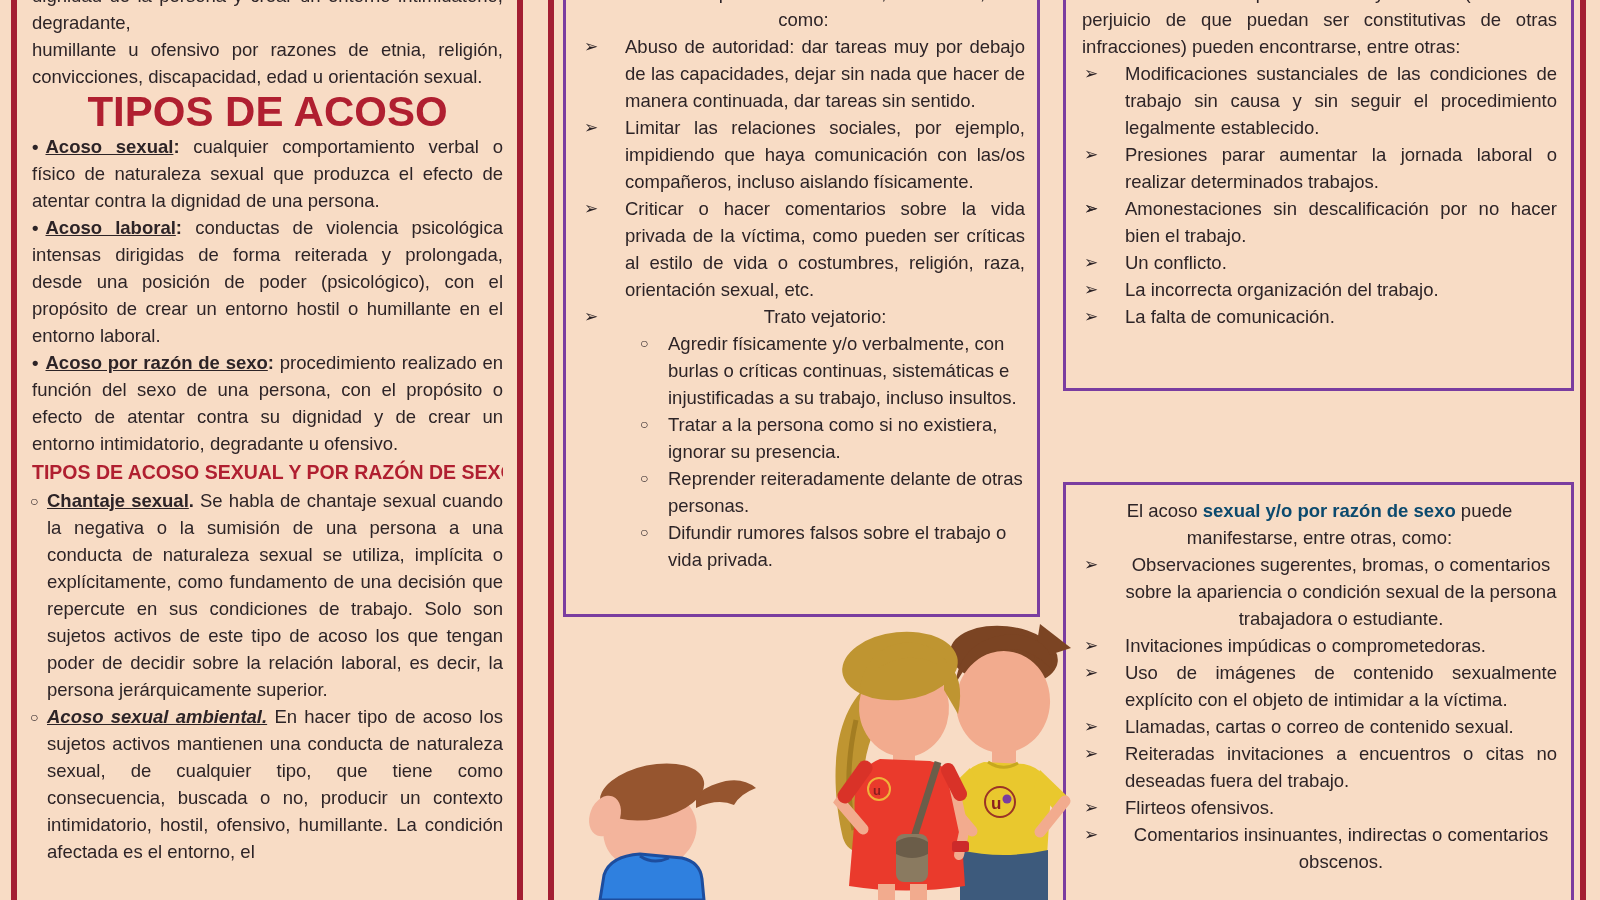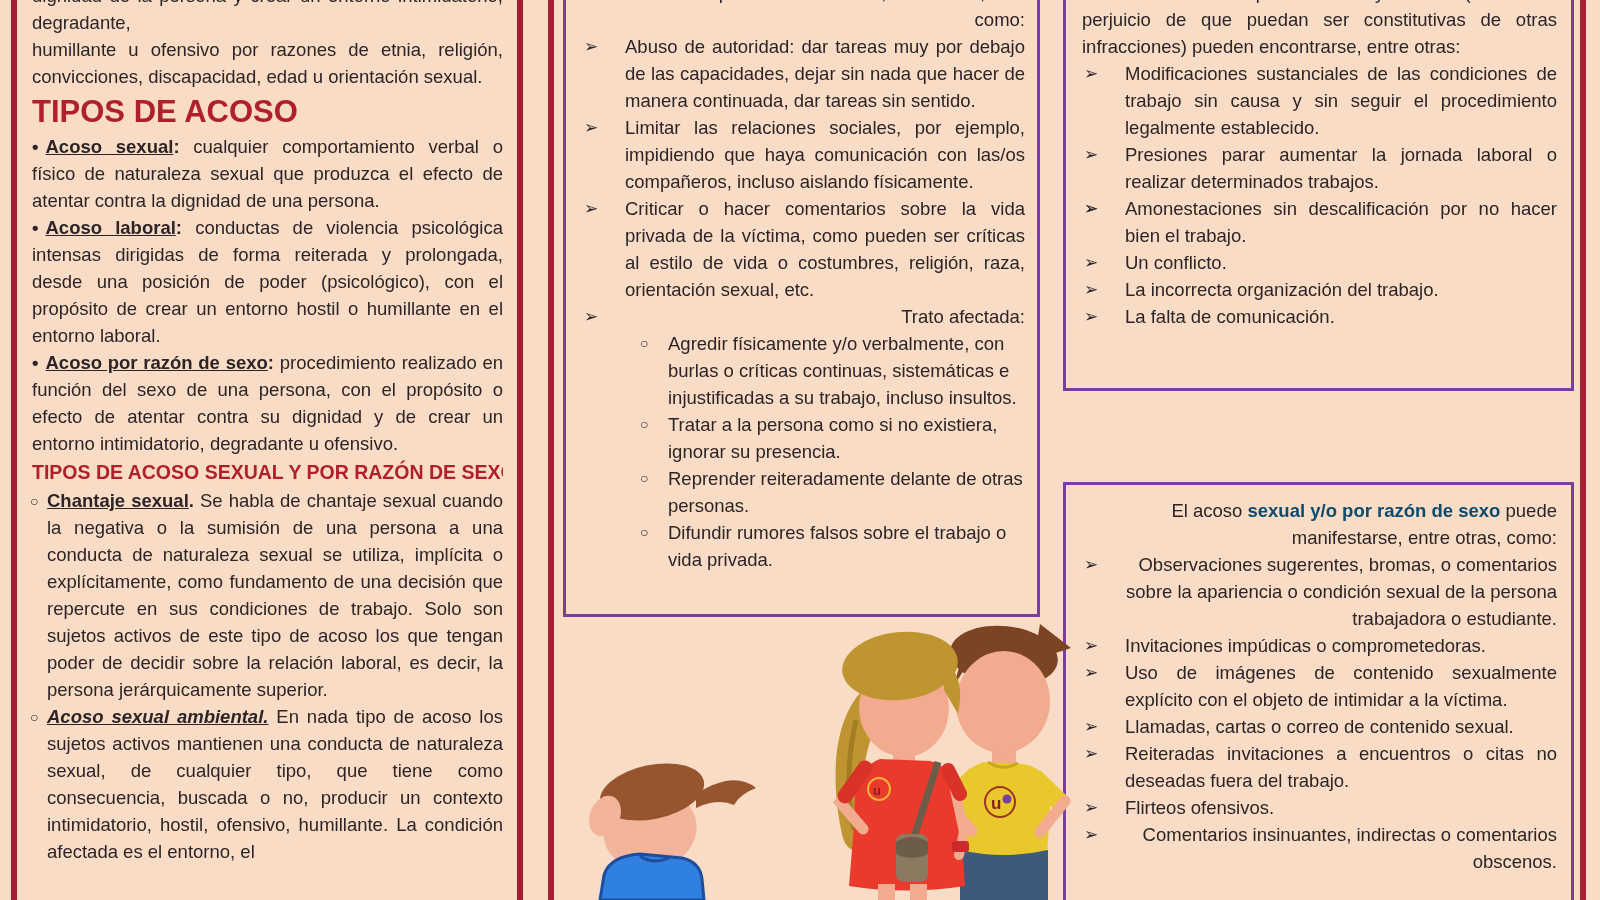--- a/index.html
+++ b/index.html
@@ -5,25 +5,25 @@
   html,body{margin:0;padding:0;}
   .page{position:relative;width:1600px;height:900px;background:#f8dcc5;overflow:hidden;
         font-family:"Liberation Sans","DejaVu Sans",sans-serif;color:#2d2427;}
   .box{position:absolute;box-sizing:border-box;}
   .redbox{border:6px solid #a31f33;}
   .purplebox{border:3px solid #7a3da0;}
   .content{position:relative;}
   p{margin:0;}
   .t{font-size:18.5px;line-height:27px;}
   .jus{text-align:justify;}
-  .rag{text-align:right;}
+  .rag{text-align:center;}
   .term{font-weight:bold;text-decoration:underline;}
   .term.it{font-style:italic;margin-top:34px;}
   .sep{font-weight:bold;}
-  .h-main{margin:3px 0 2px;color:#b01f30;font-weight:bold;font-size:31px;line-height:38px;}
+  .h-main{margin:3px 0 2px;text-align:center;color:#b01f30;font-weight:bold;font-size:42px;line-height:38px;}
   .h-sub{color:#b01f30;font-weight:bold;font-size:19.5px;line-height:30px;white-space:nowrap;overflow:hidden;}
   .dotg{font-weight:bold;padding-right:7px;}
   .obullet{position:relative;padding-left:15px;}
   .obullet .circ{position:absolute;left:-2px;top:1px;font-size:14px;}
   .arrow-item{position:relative;padding-left:43px;}
   .arrow-item .arrow{position:absolute;left:2px;top:0;font-size:17px;}
   .sub-item{position:relative;padding-left:86px;text-align:left;}
   .sub-item .circ{position:absolute;left:58px;top:0;font-size:14px;}
   .accent{font-weight:bold;color:#0c4a6e;}
   .clip{overflow:hidden;}
@@ -42,35 +42,35 @@
       <p class="t jus"><span class="dotg">•</span><span class="term">Acoso sexual</span><span class="sep">:</span><span> cualquier comportamiento verbal o físico de naturaleza sexual que produzca el efecto de atentar contra la dignidad de una persona.</span></p>
 
       <p class="t jus"><span class="dotg">•</span><span class="term">Acoso laboral</span><span class="sep">:</span><span> conductas de violencia psicológica intensas dirigidas de forma reiterada y prolongada, desde una posición de poder (psicológico), con el propósito de crear un entorno hostil o humillante en el entorno laboral.</span></p>
 
       <p class="t jus"><span class="dotg">•</span><span class="term">Acoso por razón de sexo</span><span class="sep">:</span><span> procedimiento realizado en función del sexo de una persona, con el propósito o efecto de atentar contra su dignidad y de crear un entorno intimidatorio, degradante u ofensivo.</span></p>
 
       <p class="h-sub">TIPOS DE ACOSO SEXUAL Y POR RAZÓN DE SEXO</p>
 
       <p class="t jus obullet"><span class="circ">○</span><span class="term">Chantaje sexual</span><span class="sep">.</span><span> Se habla de chantaje sexual cuando la negativa o la sumisión de una persona a una conducta de naturaleza sexual se utiliza, implícita o explícitamente, como fundamento de una decisión que repercute en sus condiciones de trabajo. Solo son sujetos activos de este tipo de acoso los que tengan poder de decidir sobre la relación laboral, es decir, la persona jerárquicamente superior.</span></p>
 
-      <p class="t jus obullet"><span class="circ">○</span><span class="term it">Acoso sexual ambiental.</span><span> En nada tipo de acoso los sujetos activos mantienen una conducta de naturaleza sexual, de cualquier tipo, que tiene como consecuencia, buscada o no, producir un contexto intimidatorio, hostil, ofensivo, humillante. La condición afectada es el entorno, el</span></p>
+      <p class="t jus obullet"><span class="circ">○</span><span class="term it">Acoso sexual ambiental.</span><span> En hacer tipo de acoso los sujetos activos mantienen una conducta de naturaleza sexual, de cualquier tipo, que tiene como consecuencia, buscada o no, producir un contexto intimidatorio, hostil, ofensivo, humillante. La condición afectada es el entorno, el</span></p>
     </div>
   </div>
 
   <div class="box redbox" style="left:548px;top:-36px;width:1038px;height:990px;"></div>
 
   <div class="box purplebox clip" style="left:563px;top:-34px;width:477px;height:651px;padding:10px 12px 0 16px;background:#f8dcc5;">
     <div class="content">
       <p class="t jus">El acoso laboral puede manifestarse, entre otras,</p>
       <p class="t rag">como:</p>
 
       <p class="t jus arrow-item"><span class="arrow">➢</span><span>Abuso de autoridad: dar tareas muy por debajo de las capacidades, dejar sin nada que hacer de manera continuada, dar tareas sin sentido.</span></p>
       <p class="t jus arrow-item"><span class="arrow">➢</span><span>Limitar las relaciones sociales, por ejemplo, impidiendo que haya comunicación con las/os compañeros, incluso aislando físicamente.</span></p>
       <p class="t jus arrow-item"><span class="arrow">➢</span><span>Criticar o hacer comentarios sobre la vida privada de la víctima, como pueden ser críticas al estilo de vida o costumbres, religión, raza, orientación sexual, etc.</span></p>
-      <p class="t rag arrow-item"><span class="arrow">➢</span><span>Trato afectada:</span></p>
+      <p class="t rag arrow-item"><span class="arrow">➢</span><span>Trato vejatorio:</span></p>
 
       <p class="t sub-item"><span class="circ">○</span><span>Agredir físicamente y/o verbalmente, con burlas o críticas continuas, sistemáticas e injustificadas a su trabajo, incluso insultos.</span></p>
       <p class="t sub-item"><span class="circ">○</span><span>Tratar a la persona como si no existiera, ignorar su presencia.</span></p>
       <p class="t sub-item"><span class="circ">○</span><span>Reprender reiteradamente delante de otras personas.</span></p>
       <p class="t sub-item"><span class="circ">○</span><span>Difundir rumores falsos sobre el trabajo o vida privada.</span></p>
     </div>
   </div>
 
   <div class="box purplebox clip" style="left:1063px;top:-34px;width:511px;height:425px;padding:10px 14px 0 16px;background:#f8dcc5;">
     <div class="content">

